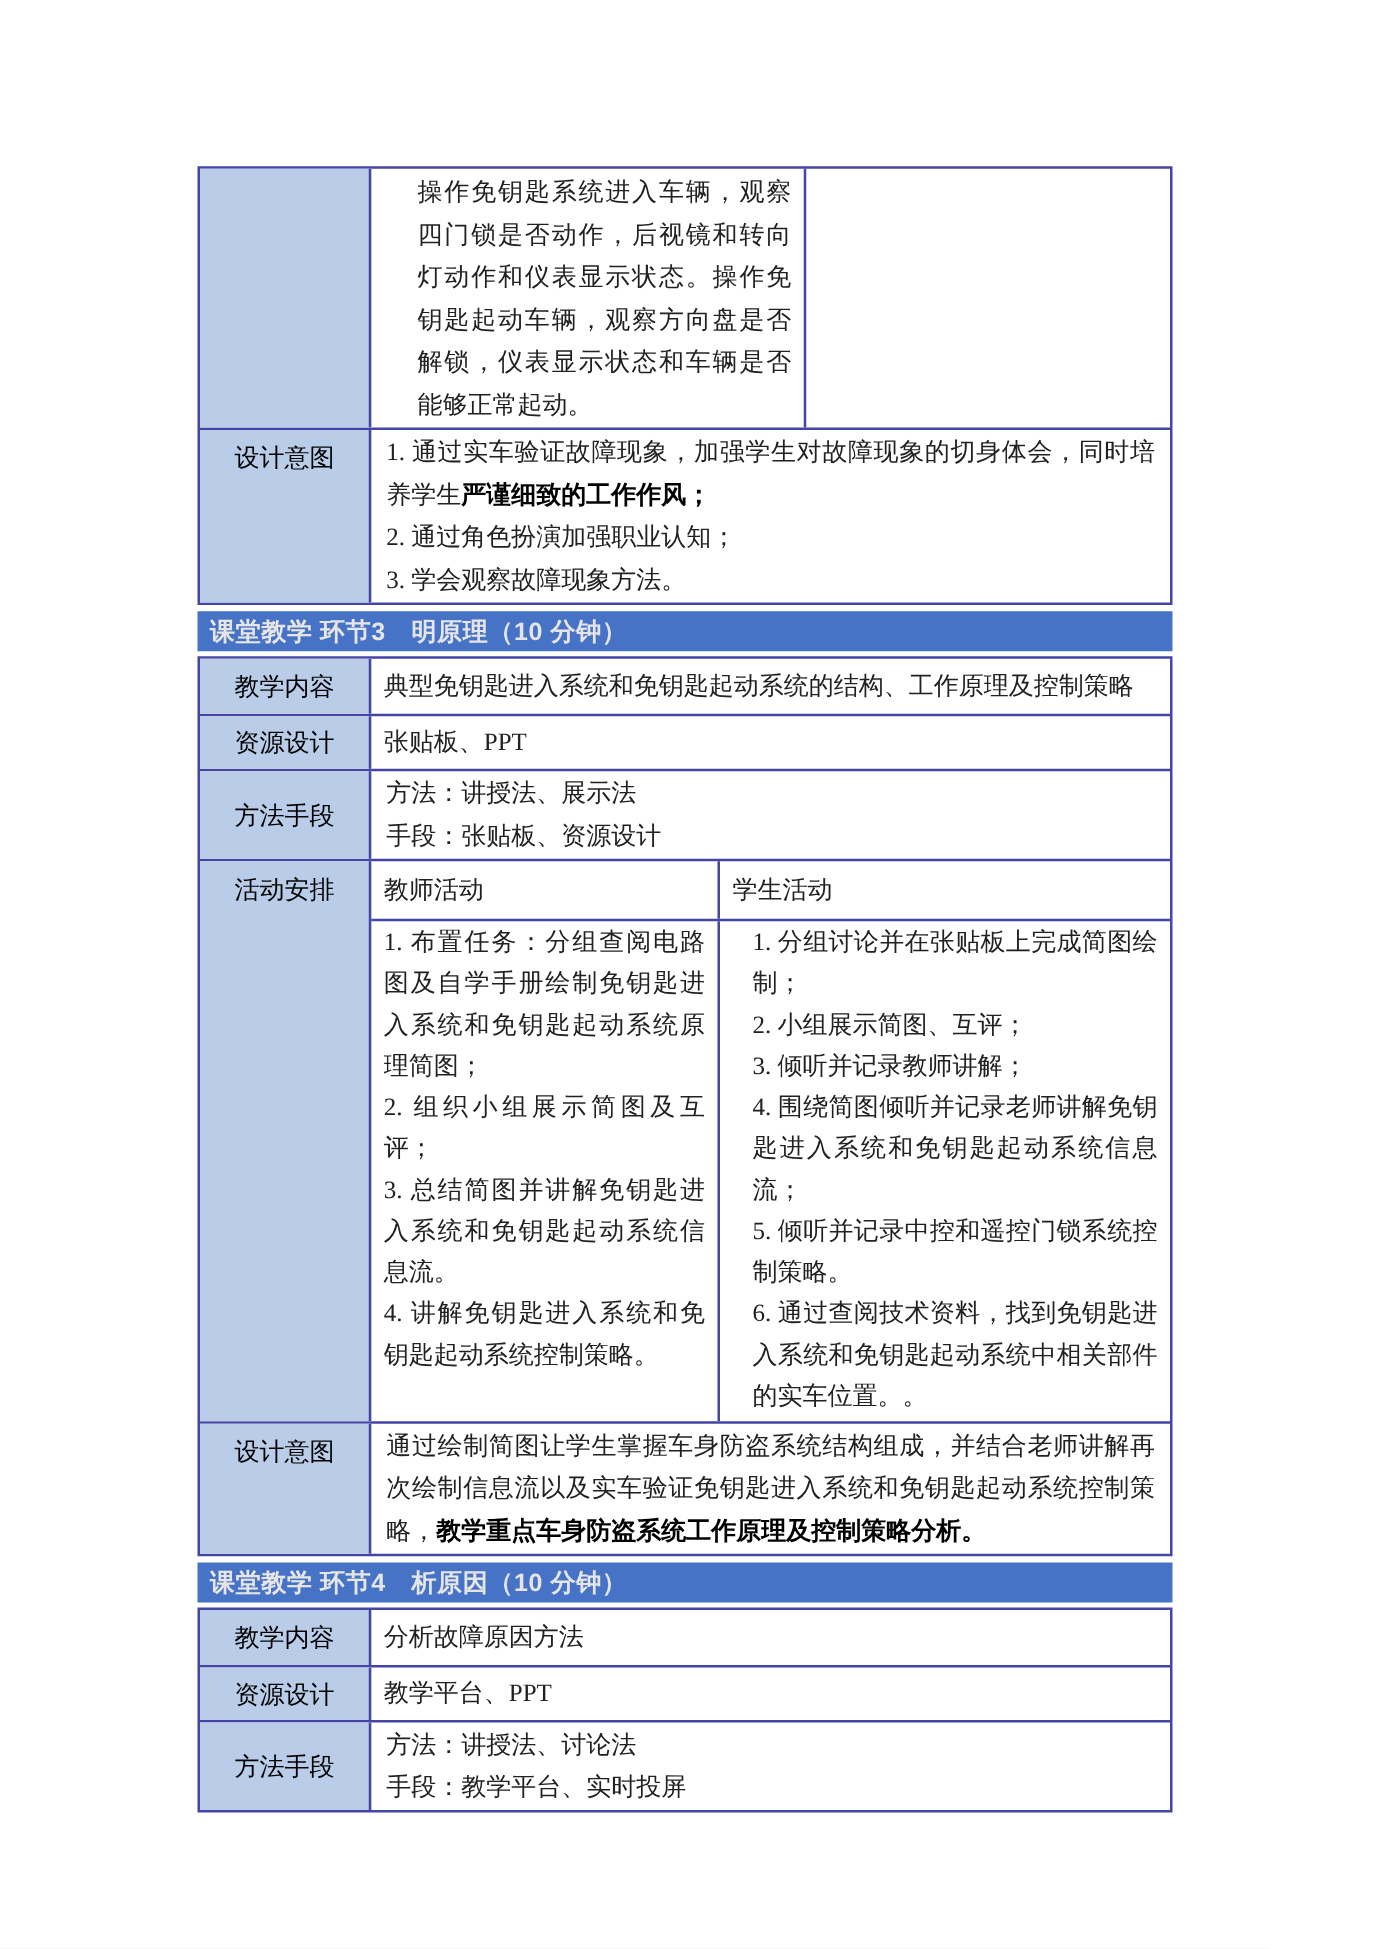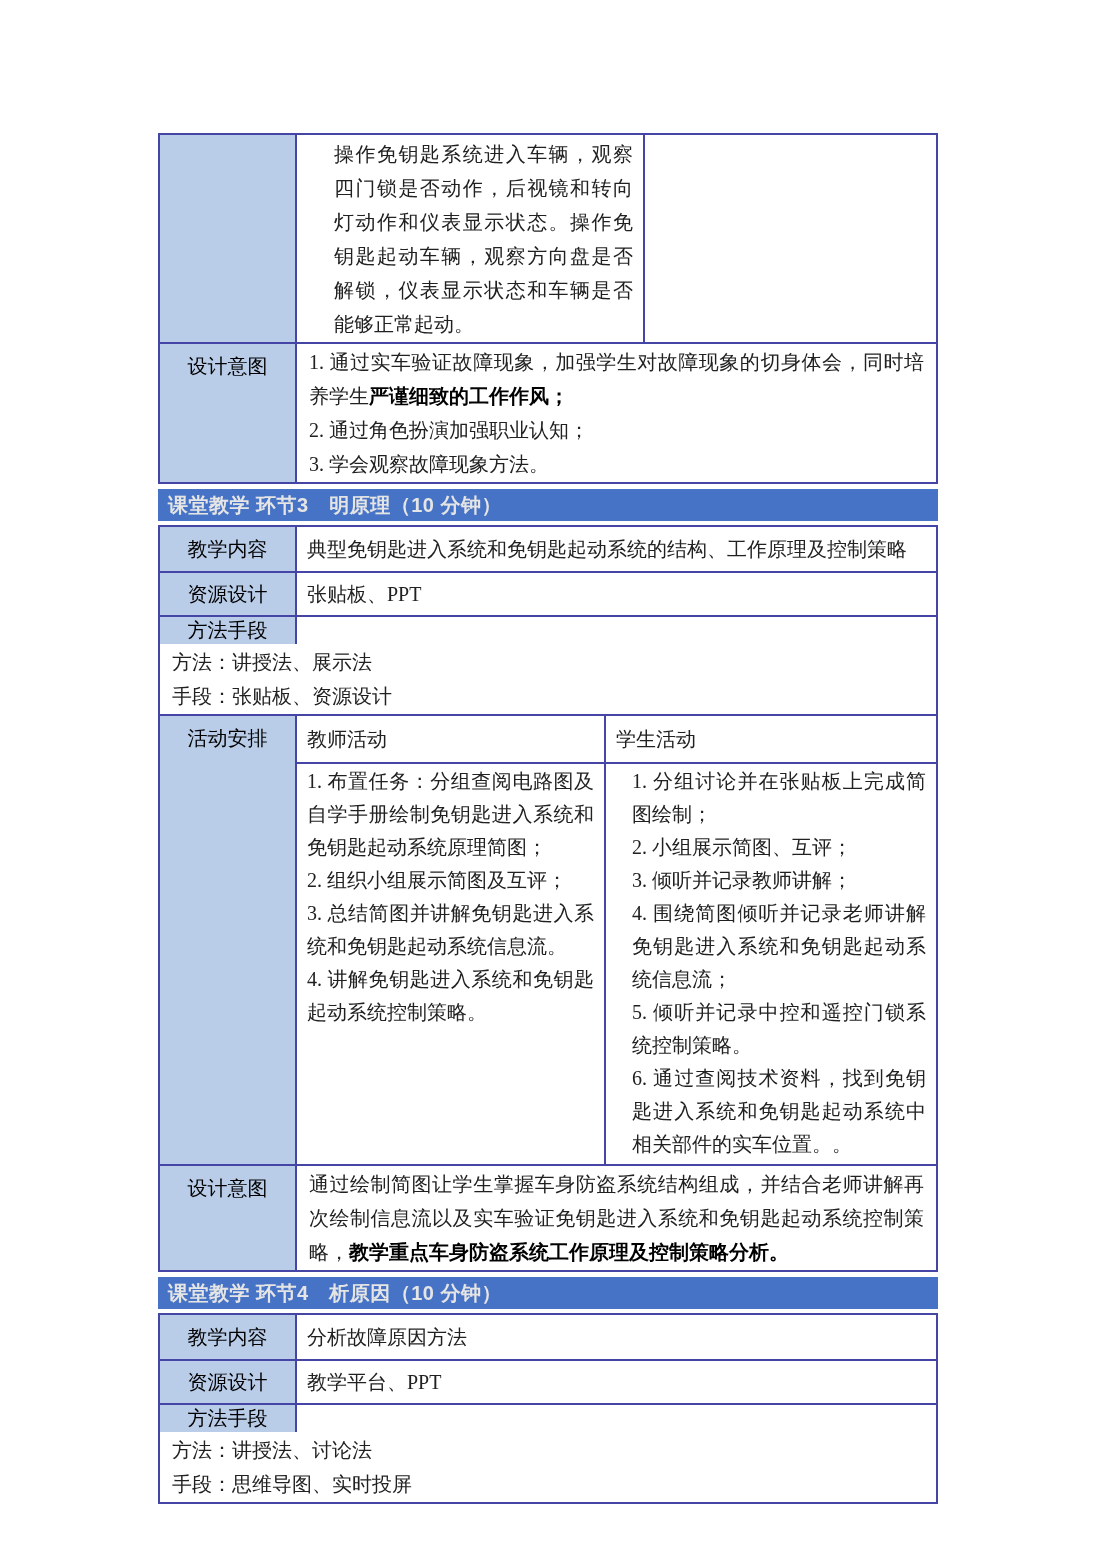--- a/index.html
+++ b/index.html
@@ -31,32 +31,32 @@
   .vcenter-col{display:flex;flex-direction:column;justify-content:center;}
 
   .para{margin:0;font-family:"Liberation Serif","DejaVu Serif",serif;font-size:20px;
     line-height:34px;color:var(--ink);text-align:justify;text-justify:inter-character;}
   .para.single{text-align:left;}
   .em{font-family:"Liberation Sans","DejaVu Sans",sans-serif;font-weight:bold;color:#000;}
 
   .r-cont{min-height:204px;gap:27px;}
   .r-intent1{min-height:136px;}
   .r-short{min-height:44px;}
-  .r-method{min-height:68px;flex-direction:column;}
+  .r-method{min-height:68px;}
   .r-intent2{min-height:102px;}
   .r-cont .cell-mid{padding-top:2px;}
 
   .band{height:32px;margin:5px 0 4px 0;background:var(--band);color:#e5e5e5;
     display:flex;align-items:center;padding-left:10px;
     font-weight:bold;font-size:20px;letter-spacing:0.5px;}
 
   .acts-wrap{flex:1;display:flex;flex-direction:column;}
   .acts-head{display:flex;border-bottom:2px solid var(--border);min-height:48px;}
   .acts-body{display:flex;min-height:400px;gap:16px;}
-  .acts-col-t{width:309px;flex:none;border-right:2px solid var(--border);padding:1px 10px;}
+  .acts-col-t{width:279px;flex:none;border-right:2px solid var(--border);padding:1px 10px;}
   .acts-col-s{flex:1;padding:1px 10px;}
   .acts-head .acts-col-t,.acts-head .acts-col-s{display:flex;align-items:center;}
   .acts-head .para{line-height:24px;}
   .acts-body .para{line-height:33px;}
 </style>
 </head>
 <body>
 
 <div class="page">
   <div class="doc">
@@ -168,19 +168,19 @@
         <div class="cell-span vcenter">
           <p class="para single">教学平台、PPT</p>
         </div>
       </div>
       <div class="row r-method">
         <div class="cell-label">
           <span>方法手段</span>
         </div>
         <div class="cell-span vcenter-col">
           <p class="para single">方法：讲授法、讨论法</p>
-          <p class="para single">手段：思维导图、实时投屏</p>
+          <p class="para single">手段：教学平台、实时投屏</p>
         </div>
       </div>
     </section>
 
   </div>
 </div>
 
 </body></html>

